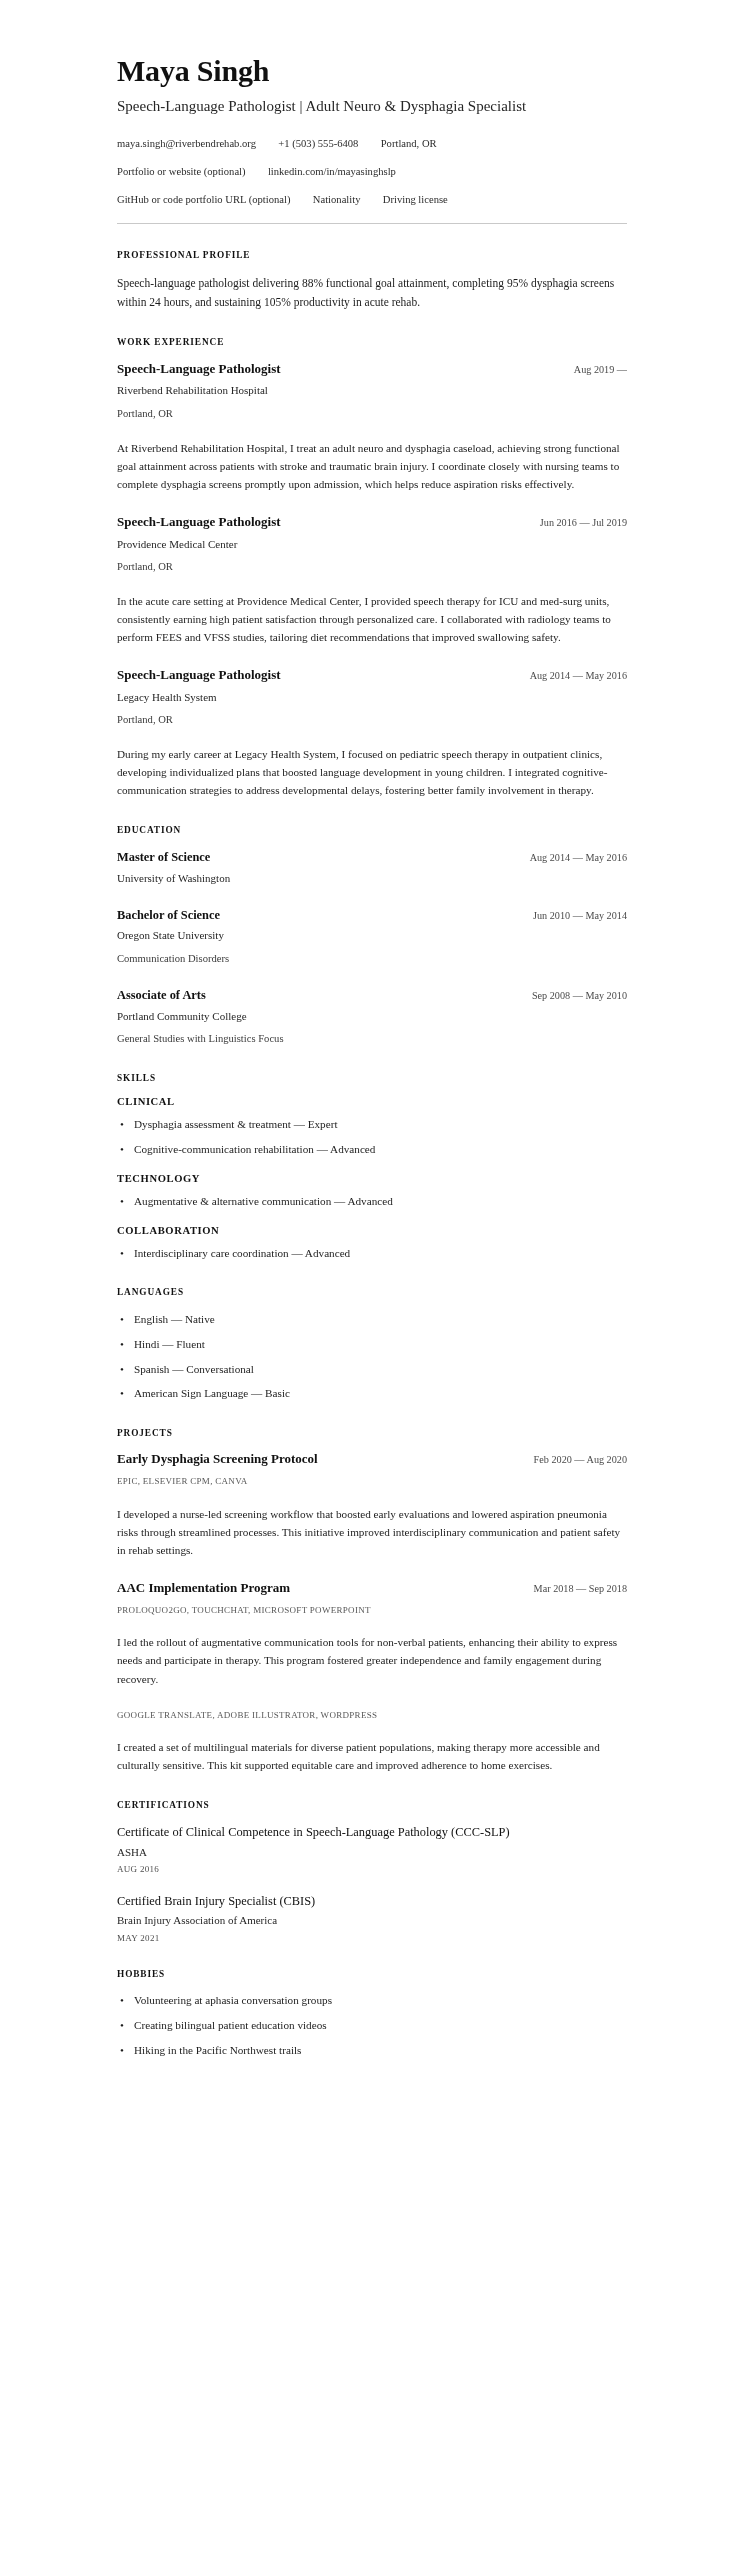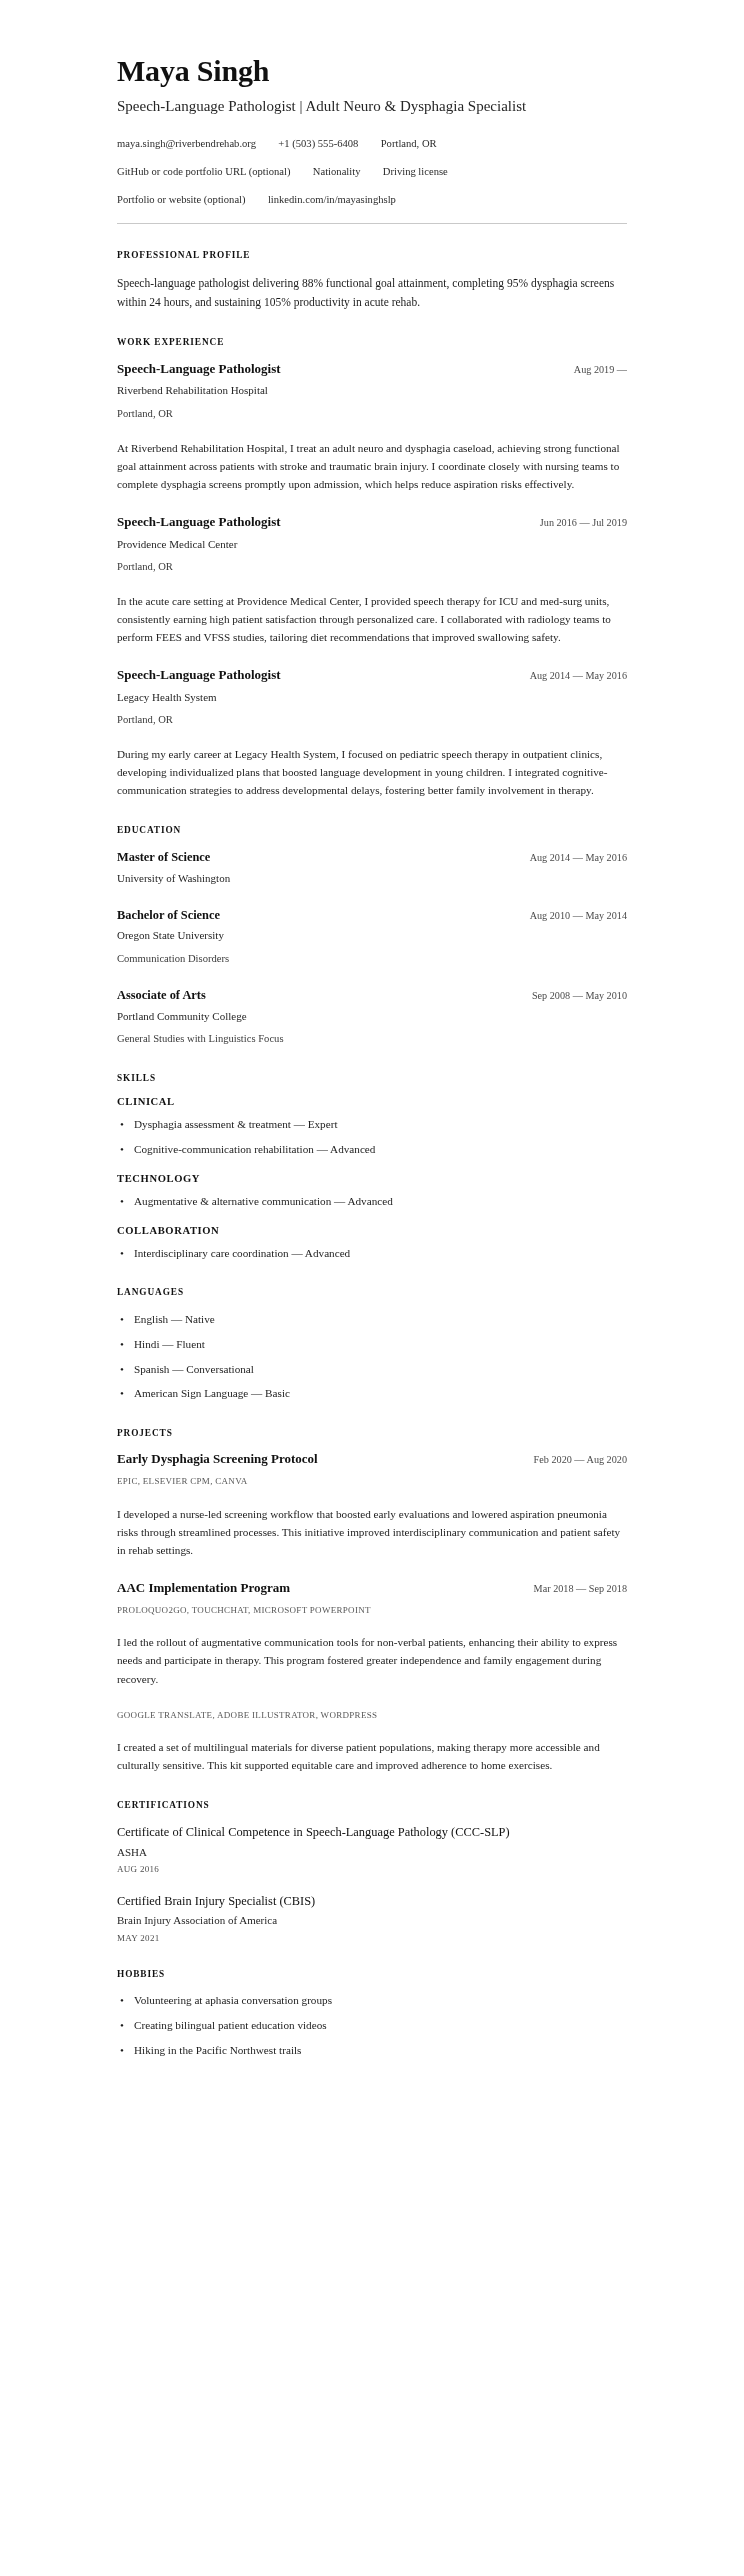--- a/index.html
+++ b/index.html
@@ -201,30 +201,30 @@
     <h1 class="name">Maya Singh</h1>
     <div class="headline">Speech-Language Pathologist | Adult Neuro &amp; Dysphagia Specialist</div>
 
     <div class="contact-line">
       <span class="ci">maya.singh@riverbendrehab.org</span>
       <span class="ci">+1 (503) 555-6408</span>
       <span class="ci">Portland, OR</span>
     </div>
 
     <div class="contact-line">
+      <span class="ci">Portfolio or website (optional)</span>
+      <span class="ci">linkedin.com/in/mayasinghslp</span>
+    </div>
+
+    <div class="contact-line">
       <span class="ci">GitHub or code portfolio URL (optional)</span>
       <span class="ci">Nationality</span>
       <span class="ci">Driving license</span>
     </div>
 
-    <div class="contact-line">
-      <span class="ci">Portfolio or website (optional)</span>
-      <span class="ci">linkedin.com/in/mayasinghslp</span>
-    </div>
-
     <hr class="rule">
   </header>
 
   <section class="section">
     <h2 class="section-title">Professional Profile</h2>
     <p class="paragraph">Speech-language pathologist delivering 88% functional goal attainment, completing 95% dysphagia screens within 24 hours, and sustaining 105% productivity in acute rehab.</p>
   </section>
 
   <section class="section">
     <h2 class="section-title">Work Experience</h2>
@@ -267,21 +267,21 @@
       <div class="entry-head">
         <div class="entry-title small">Master of Science</div>
         <div class="entry-date">Aug 2014 — May 2016</div>
       </div>
       <div class="entry-sub">University of Washington</div>
     </div>
 
     <div class="entry">
       <div class="entry-head">
         <div class="entry-title small">Bachelor of Science</div>
-        <div class="entry-date">Aug 2010 — May 2014</div>
+        <div class="entry-date">Jun 2010 — May 2014</div>
       </div>
       <div class="entry-sub">Oregon State University</div>
       <div class="entry-loc">Communication Disorders</div>
     </div>
 
     <div class="entry">
       <div class="entry-head">
         <div class="entry-title small">Associate of Arts</div>
         <div class="entry-date">Sep 2008 — May 2010</div>
       </div>

